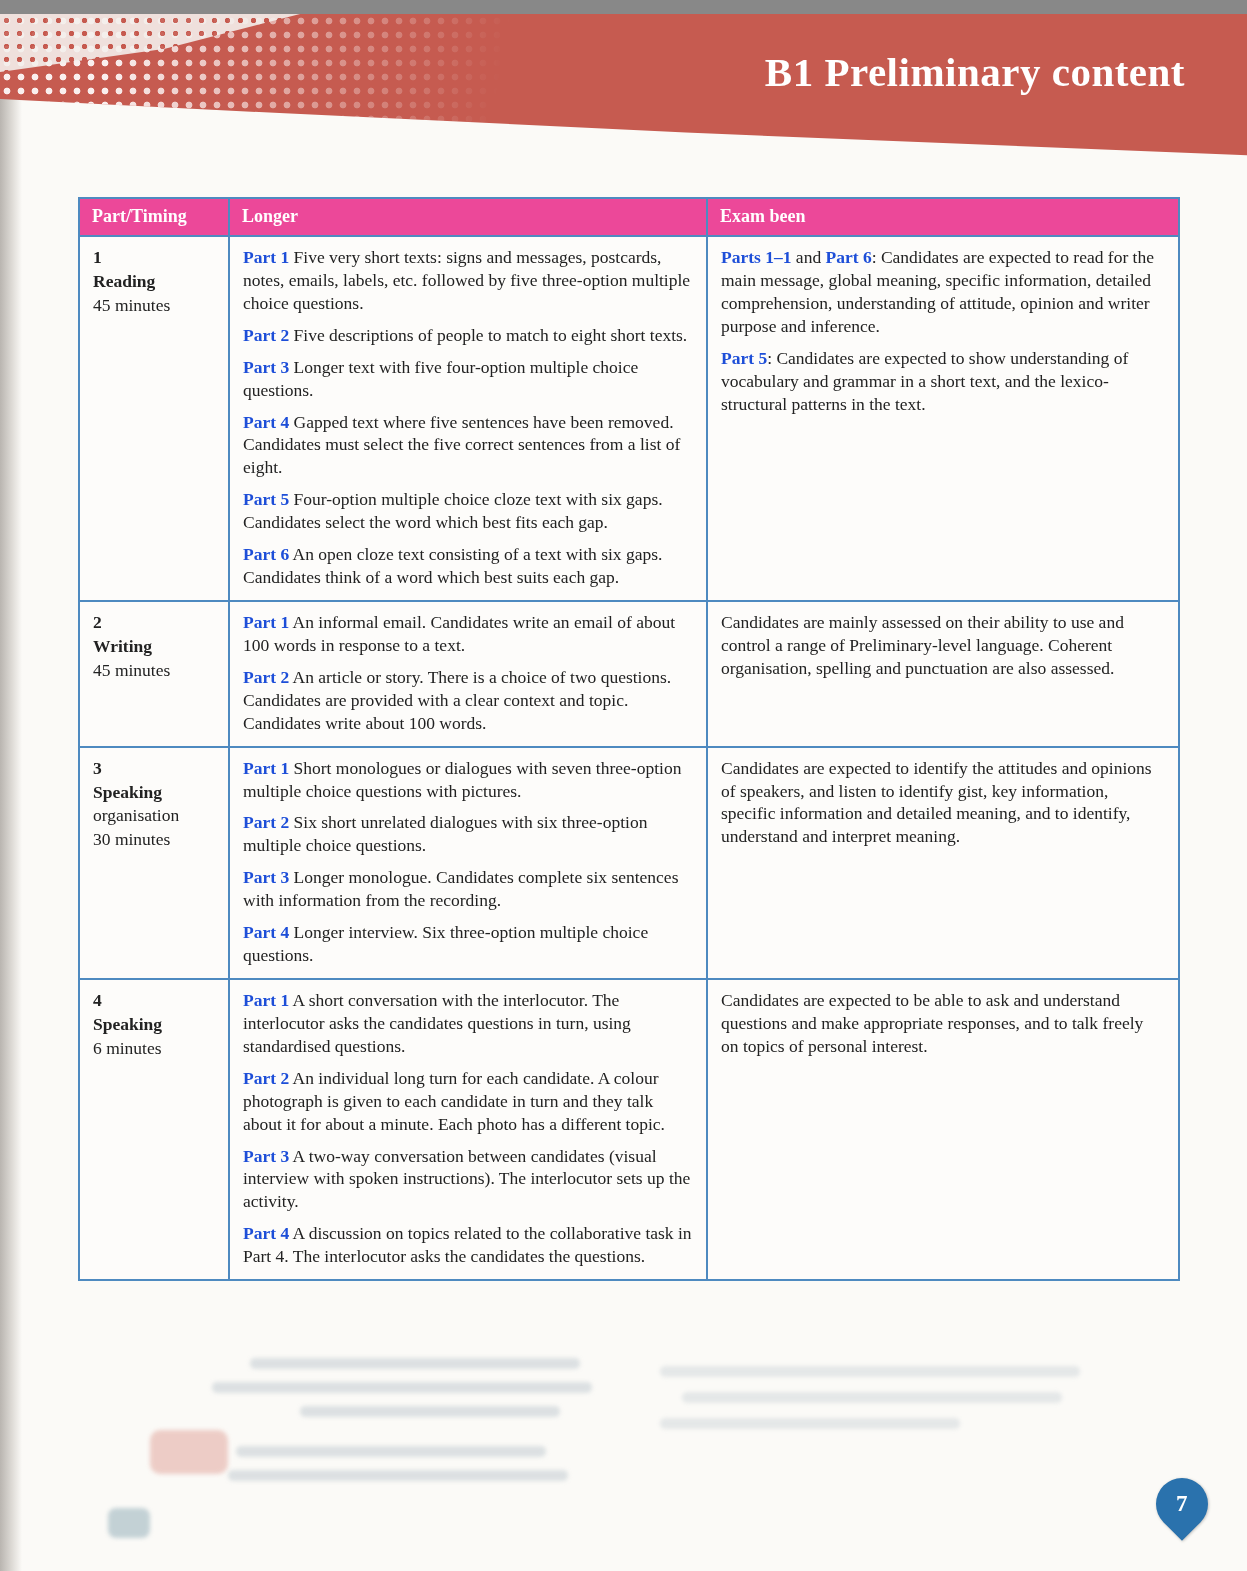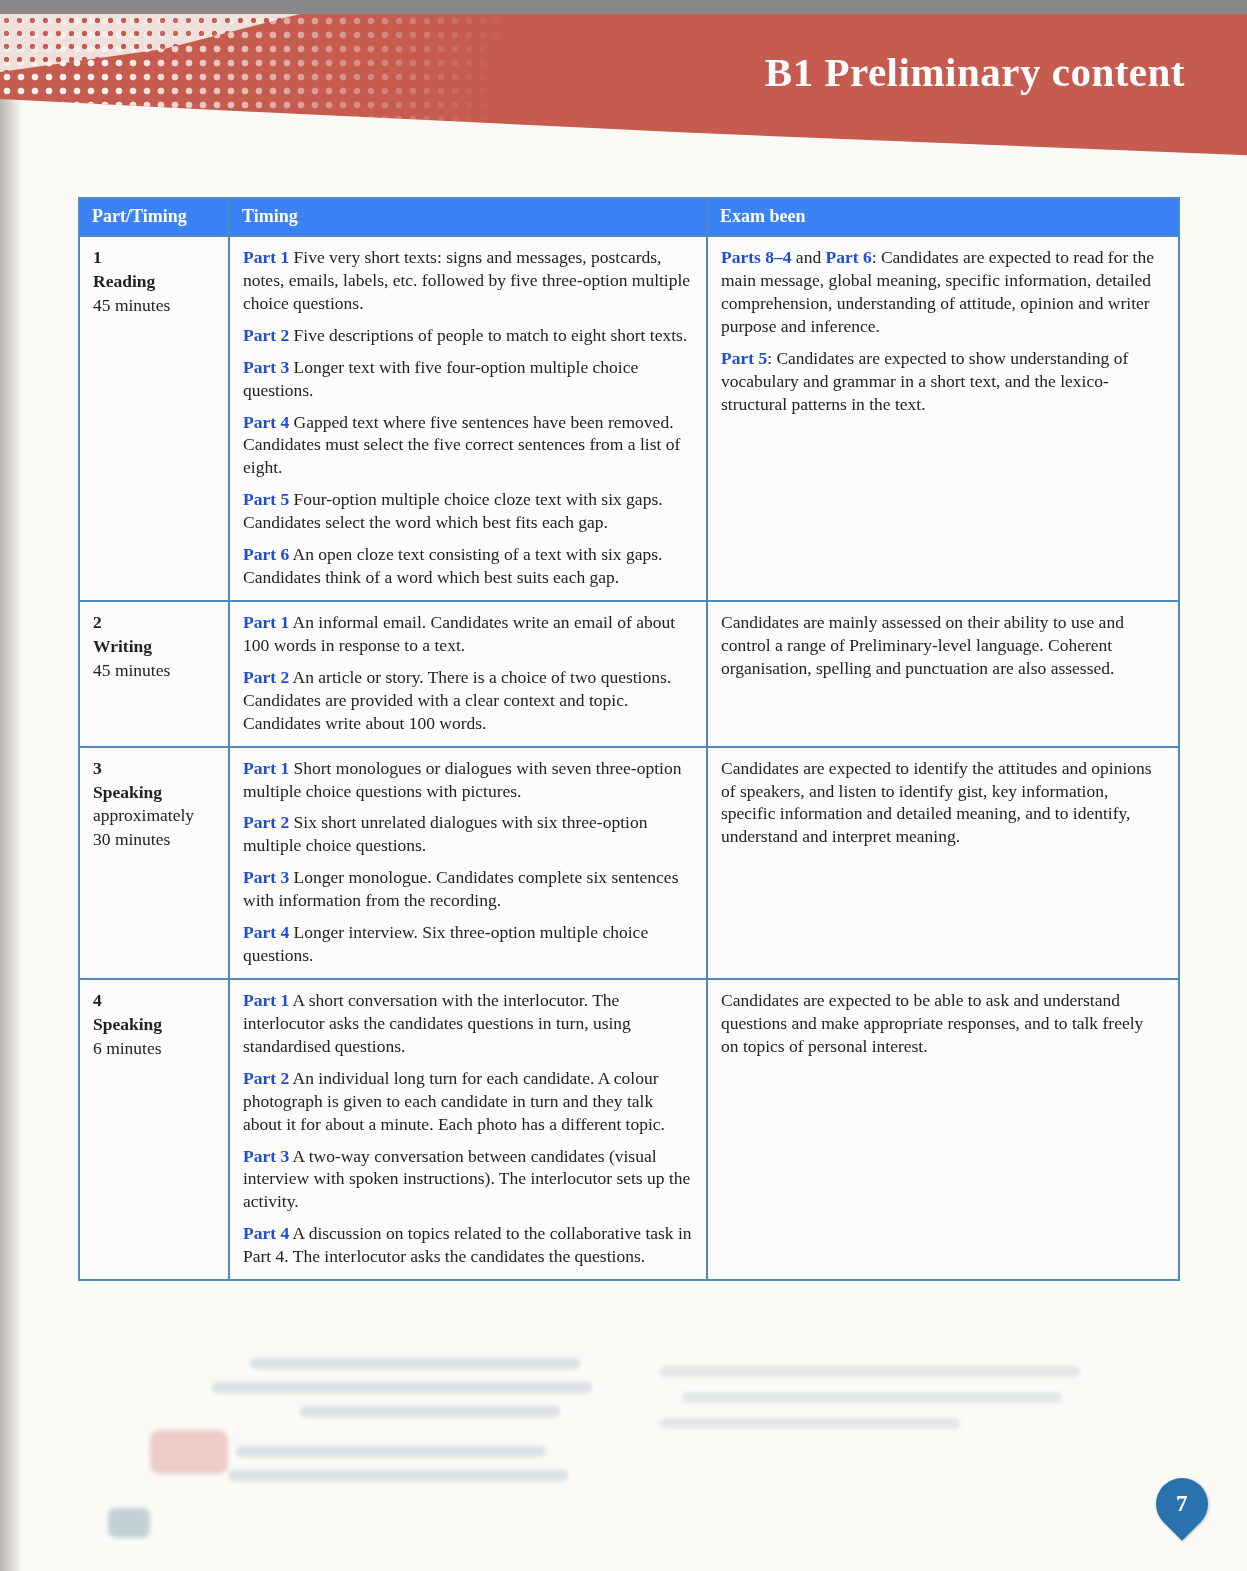--- a/index.html
+++ b/index.html
@@ -43,21 +43,21 @@
   
   .overview-table{
     position:absolute;left:78px;top:183px;width:1100px;
     border-collapse:collapse;table-layout:fixed;
     background:#fdfcfa;
   }
   .overview-table col.c1{width:150px;}
   .overview-table col.c2{width:478px;}
   .overview-table col.c3{width:472px;}
   .overview-table th{
-    background:#3b82f6;color:#ffffff;text-align:left;
+    background:#ec4899;color:#ffffff;text-align:left;
     font-size:18px;font-weight:bold;padding:7px 12px 8px;
     border:2px solid #4e8ac0;
   }
   .overview-table td{
     border:2px solid #4e8ac0;vertical-align:top;
     padding:9px 13px 11px;font-size:17.5px;line-height:1.31;color:#222;
   }
   .part-cell div{margin:0 0 1px;}
   .part-number,.part-name{font-weight:bold;}
   .cell-para{margin:0 0 9px;}
@@ -109,41 +109,41 @@
 
   <table class="overview-table">
     <colgroup>
         <col class="c1">
         <col class="c2">
         <col class="c3">
       </colgroup>
     <thead>
       <tr>
         <th>Part/Timing</th>
-        <th>Timing</th>
+        <th>Longer</th>
         <th>Exam been</th>
       </tr>
     </thead>
     <tbody>
         <tr>
           <td class="part-cell">
             <div class="part-number">1</div>
             <div class="part-name">Reading</div>
             <div class="part-timing">45 minutes</div>
           </td>
           <td class="content-cell">
             <p class="cell-para"><span class="seg bold">Part 1</span><span class="seg"> Five very short texts: signs and messages, postcards, notes, emails, labels, etc. followed by five three-option multiple choice questions.</span></p>
             <p class="cell-para"><span class="seg bold">Part 2</span><span class="seg"> Five descriptions of people to match to eight short texts.</span></p>
             <p class="cell-para"><span class="seg bold">Part 3</span><span class="seg"> Longer text with five four-option multiple choice questions.</span></p>
             <p class="cell-para"><span class="seg bold">Part 4</span><span class="seg"> Gapped text where five sentences have been removed. Candidates must select the five correct sentences from a list of eight.</span></p>
             <p class="cell-para"><span class="seg bold">Part 5</span><span class="seg"> Four-option multiple choice cloze text with six gaps. Candidates select the word which best fits each gap.</span></p>
             <p class="cell-para"><span class="seg bold">Part 6</span><span class="seg"> An open cloze text consisting of a text with six gaps. Candidates think of a word which best suits each gap.</span></p>
           </td>
           <td class="focus-cell">
-            <p class="cell-para"><span class="seg bold">Parts 8–4</span><span class="seg"> and </span><span class="seg bold">Part 6</span><span class="seg">: Candidates are expected to read for the main message, global meaning, specific information, detailed comprehension, understanding of attitude, opinion and writer purpose and inference.</span></p>
+            <p class="cell-para"><span class="seg bold">Parts 1–1</span><span class="seg"> and </span><span class="seg bold">Part 6</span><span class="seg">: Candidates are expected to read for the main message, global meaning, specific information, detailed comprehension, understanding of attitude, opinion and writer purpose and inference.</span></p>
             <p class="cell-para"><span class="seg bold">Part 5</span><span class="seg">: Candidates are expected to show understanding of vocabulary and grammar in a short text, and the lexico-structural patterns in the text.</span></p>
           </td>
         </tr>
         <tr>
           <td class="part-cell">
             <div class="part-number">2</div>
             <div class="part-name">Writing</div>
             <div class="part-timing">45 minutes</div>
           </td>
           <td class="content-cell">
@@ -151,21 +151,21 @@
             <p class="cell-para"><span class="seg bold">Part 2</span><span class="seg"> An article or story. There is a choice of two questions. Candidates are provided with a clear context and topic. Candidates write about 100 words.</span></p>
           </td>
           <td class="focus-cell">
             <p class="cell-para"><span class="seg">Candidates are mainly assessed on their ability to use and control a range of Preliminary-level language. Coherent organisation, spelling and punctuation are also assessed.</span></p>
           </td>
         </tr>
         <tr>
           <td class="part-cell">
             <div class="part-number">3</div>
             <div class="part-name">Speaking</div>
-            <div class="part-timing">approximately</div>
+            <div class="part-timing">organisation</div>
             <div class="part-timing">30 minutes</div>
           </td>
           <td class="content-cell">
             <p class="cell-para"><span class="seg bold">Part 1</span><span class="seg"> Short monologues or dialogues with seven three-option multiple choice questions with pictures.</span></p>
             <p class="cell-para"><span class="seg bold">Part 2</span><span class="seg"> Six short unrelated dialogues with six three-option multiple choice questions.</span></p>
             <p class="cell-para"><span class="seg bold">Part 3</span><span class="seg"> Longer monologue. Candidates complete six sentences with information from the recording.</span></p>
             <p class="cell-para"><span class="seg bold">Part 4</span><span class="seg"> Longer interview. Six three-option multiple choice questions.</span></p>
           </td>
           <td class="focus-cell">
             <p class="cell-para"><span class="seg">Candidates are expected to identify the attitudes and opinions of speakers, and listen to identify gist, key information, specific information and detailed meaning, and to identify, understand and interpret meaning.</span></p>

